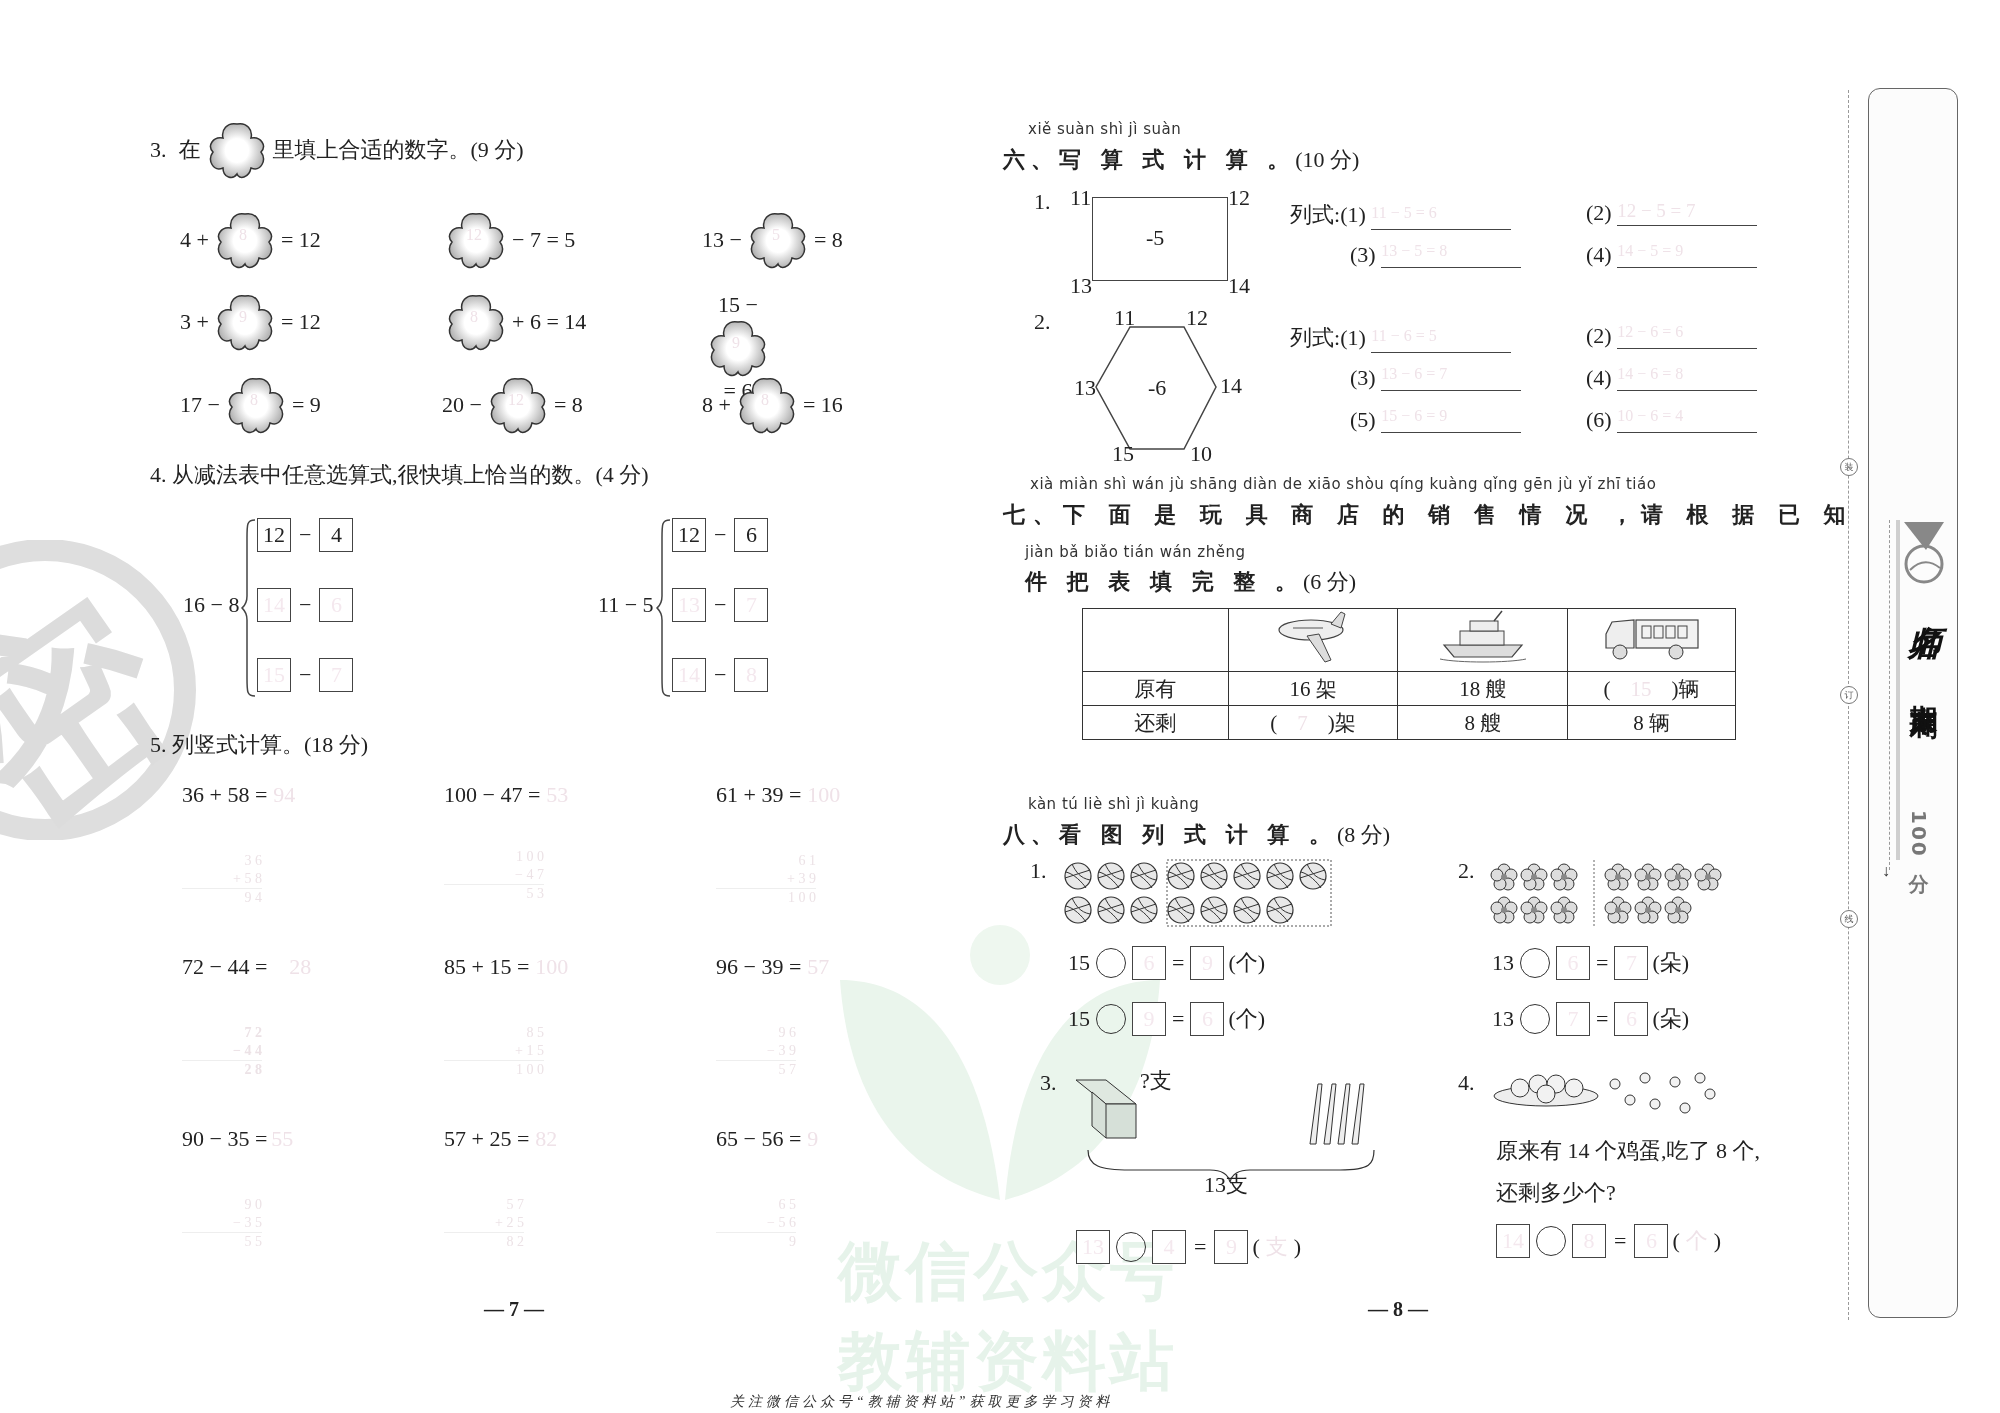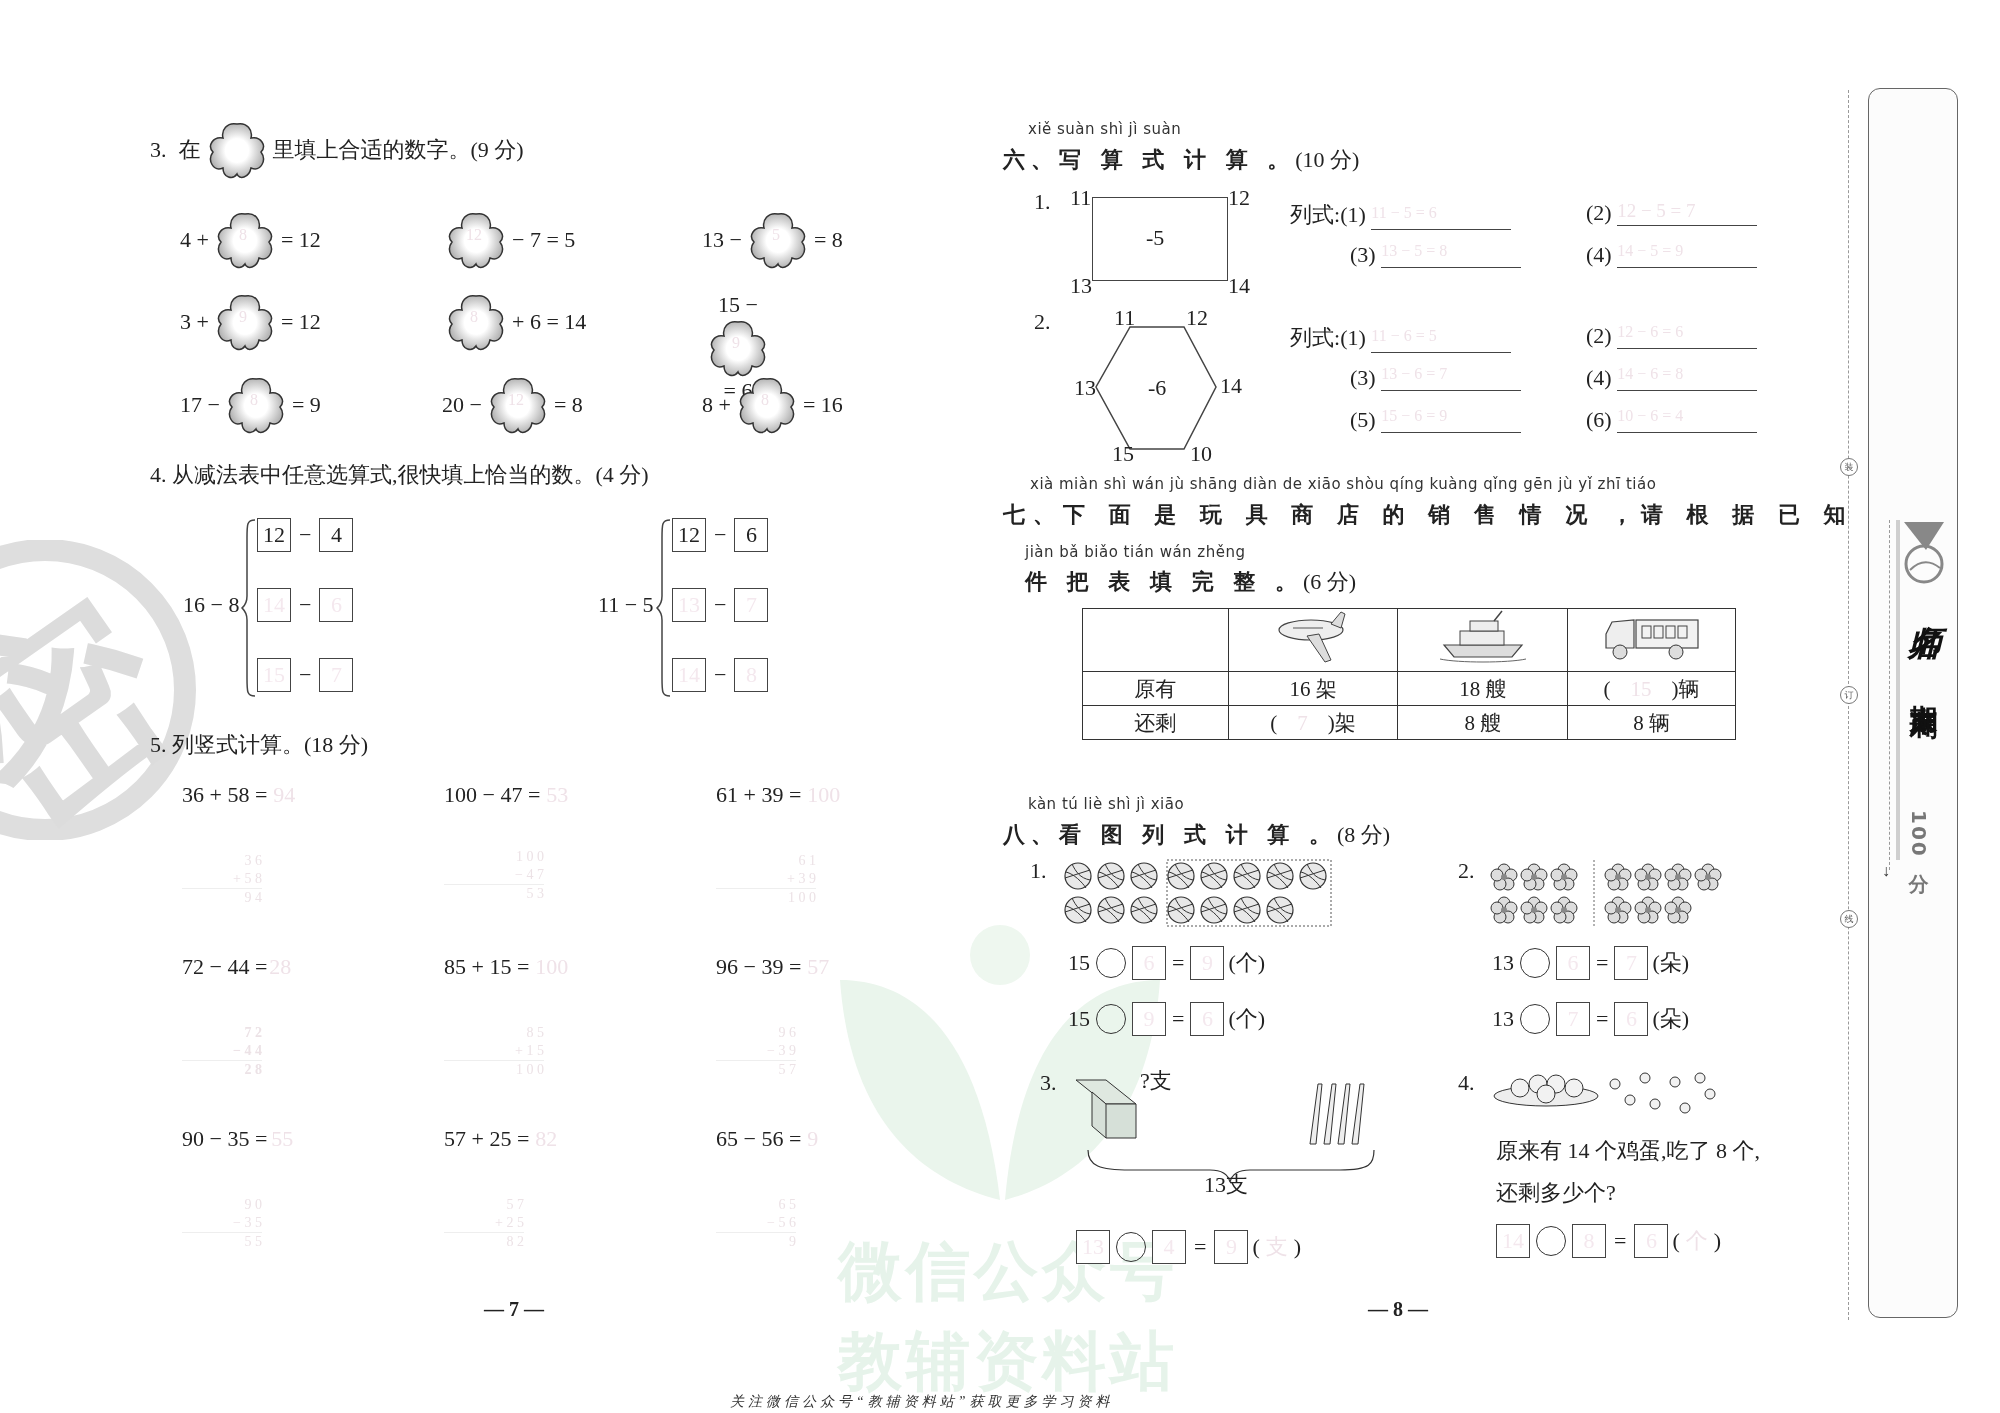--- a/index.html
+++ b/index.html
@@ -214,21 +214,21 @@
     <div class="vert" style="margin-top:44px; text-align:right; width:100px;">
         <div>6 1</div>
         <div style="border-bottom:1px solid #eee;">+ 3 9</div>
         <div>1 0 0</div>
       </div>
   </div>
 
   <div class="abs" style="left:0; top:172px;">
     <div class="eq">
         <span>72 − 44 =</span>
-        <span class="faint-text" style="margin-left:2px;">28</span>
+        <span class="faint-text" style="margin-left:22px;">28</span>
       </div>
     <div class="vert" style="margin-top:44px; text-align:right; width:80px;font-weight:bold;">
         <div>7 2</div>
         <div style="border-bottom:1px solid #eee;">− 4 4</div>
         <div>2 8</div>
       </div>
   </div>
   <div class="abs" style="left:262px; top:172px;">
     <div class="eq">
         <span>85 + 15 =</span>
@@ -377,21 +377,21 @@
   </tr>
   <tr>
     <td class="sans">还剩</td>
     <td><span>(</span><span class="faint-text" style="padding:0 20px;">7</span><span>)架</span></td>
     <td>8 艘</td>
     <td>8 辆</td>
   </tr>
 </tbody>
   </table>
 
-<div class="abs pinyin" style="left:1028px; top:795px;">kàn  tú  liè  shì  jì  xiāo</div>
+<div class="abs pinyin" style="left:1028px; top:795px;">kàn  tú  liè  shì  jì  kuàng</div>
 <div class="abs sec-title" style="left:1003px; top:820px;"><span>八、看 图 列 式 计 算 。</span><span class="pts">(8 分)</span></div>
 
 <div class="abs" style="left:1030px; top:858px; font-size:22px;">1.</div>
 <div class="abs" style="left:1062px; top:858px; width:272px; height:70px;">
   <svg width="272" height="70" viewBox="0 0 272 70">
     <defs>
         <g id="ball">
           <circle cx="0" cy="0" r="13" fill="#e8e8e8" stroke="#333" stroke-width="1.2"></circle>
           <path d="M-12 -4 C-4 -2,4 6,8 12 M-6 -12 C-2 -4,2 2,12 4 M-13 2 L12 -6" fill="none" stroke="#333" stroke-width="1"></path>
         </g>

